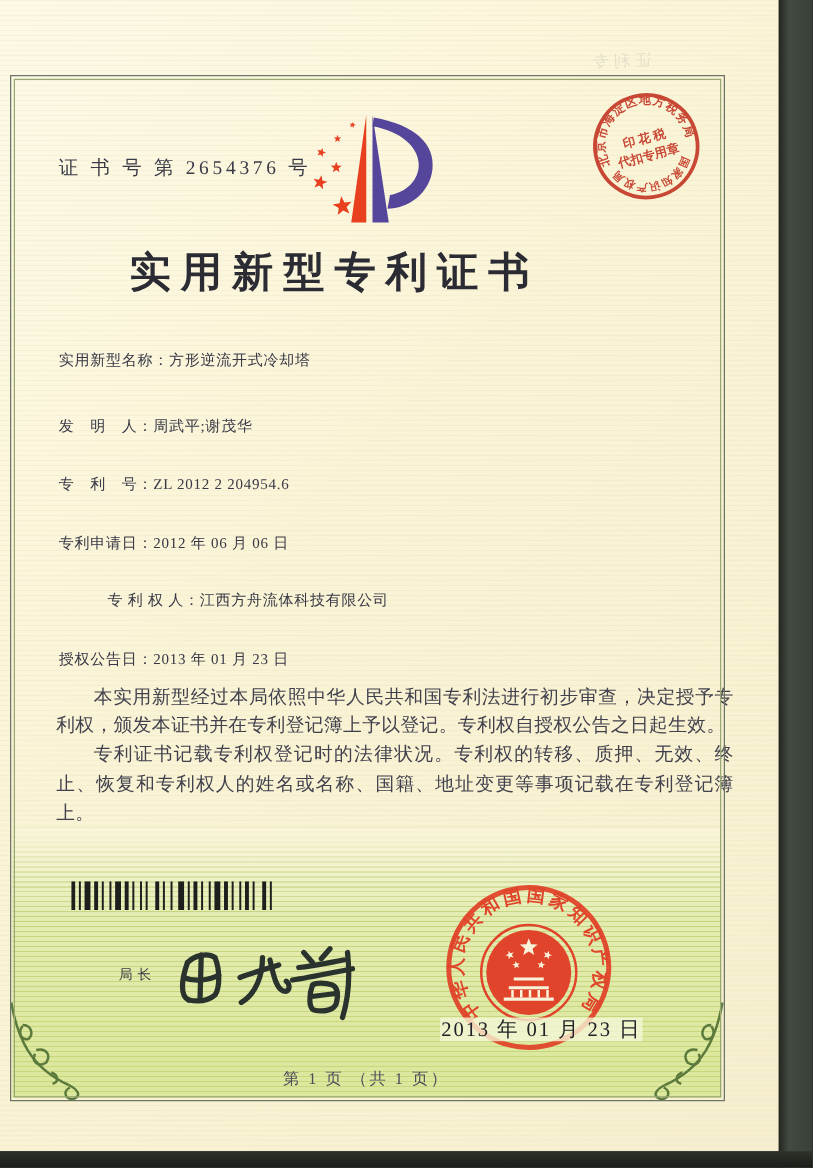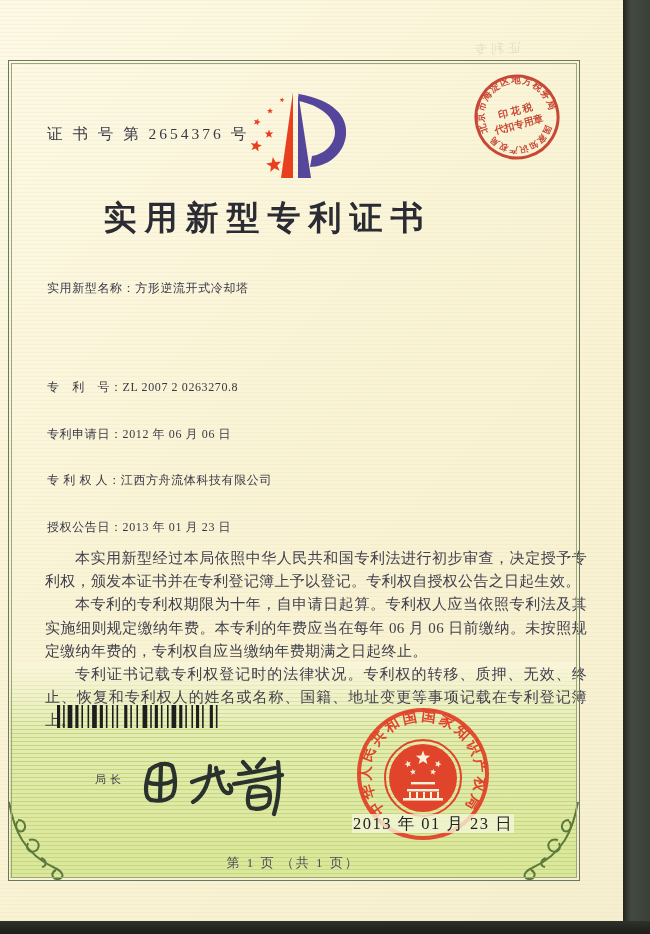--- a/index.html
+++ b/index.html
@@ -26,21 +26,21 @@
       repeating-linear-gradient(0deg, rgba(150,180,62,.48) 0 1px, rgba(248,250,220,0) 1px 4px),
       #e9efbe;
   }
   .gz::before{content:"";position:absolute;left:0;top:0;right:0;height:70px;
     background:linear-gradient(to bottom,#faf5da 0%, rgba(250,245,218,0) 100%);}
   .cert-number{position:absolute;left:47px;top:88px;font-size:15.5px;letter-spacing:3px;color:#3a3a46;z-index:3;margin-top:36px;}
   .logo{position:absolute;left:240px;top:82px;z-index:3;}
   .title{position:absolute;left:8px;top:196px;width:519px;text-align:center;
     font-size:33px;font-weight:bold;letter-spacing:8px;color:#2b2b33;z-index:3;}
   .field{position:absolute;left:47px;font-size:12px;color:#383846;letter-spacing:.6px;z-index:3;white-space:nowrap;}
-  .f0{top:280px;} .f1{top:333px;} .f2{top:379px;} .f3{top:426px;} .f4{top:472px;} .f5{top:519px;}
+  .f0{top:280px;} .f1{top:333px;} .f2{top:379px;} .f3{top:426px;} .f4{top:472px;margin-left:39px;} .f5{top:519px;}
   .body-text{position:absolute;left:45px;top:547px;width:542px;z-index:3;color:#41414e;}
   .body-text p{margin:0;text-indent:2em;font-size:15px;line-height:23.2px;text-align:justify;letter-spacing:.3px;}
   .barcode-wrap{position:absolute;left:57px;top:705px;width:165px;height:23px;z-index:3;}
   .director-label{position:absolute;left:95px;top:772px;font-size:11px;letter-spacing:4px;color:#3c3c46;z-index:3;}
   .signature{position:absolute;left:130px;top:740px;z-index:3;}
   .office-seal{position:absolute;left:355px;top:706px;z-index:2;}
   .issue-date{position:absolute;left:352px;top:813px;z-index:4;font-size:16.5px;letter-spacing:1.5px;color:#222228;}
   .issue-date span{background:rgba(245,247,216,.78);padding:0 1px;}
   .footer{position:absolute;left:8px;top:854px;width:570px;text-align:center;z-index:3;
     font-size:13px;letter-spacing:2px;color:#4c4c58;}
@@ -86,28 +86,28 @@
     <text font-size="8.5" fill="#c43a28" letter-spacing="1" font-weight="bold">
       <textPath href="#taxBot">国家知识产权局</textPath>
     </text>
     <text x="50" y="47" text-anchor="middle" font-size="10" fill="#c43a28" font-weight="bold">印 花 税</text>
     <text x="50" y="61" text-anchor="middle" font-size="10" fill="#c43a28" font-weight="bold">代扣专用章</text>
   </svg>
 
   <div class="title">实用新型专利证书</div>
 
   <div class="field f0"><span>实用新型名称：</span><span>方形逆流开式冷却塔</span></div>
-  <div class="field f2"><span>专　利　号：</span><span>ZL 2007 2 0263270.8</span></div>
+  <div class="field f1"><span>发　明　人：</span><span>周武平;谢茂华</span></div>
+  <div class="field f2"><span>专　利　号：</span><span>ZL 2012 2 204954.6</span></div>
   <div class="field f3"><span>专利申请日：</span><span>2012 年 06 月 06 日</span></div>
   <div class="field f4"><span>专 利 权 人：</span><span>江西方舟流体科技有限公司</span></div>
   <div class="field f5"><span>授权公告日：</span><span>2013 年 01 月 23 日</span></div>
 
   <div class="body-text">
     <p>本实用新型经过本局依照中华人民共和国专利法进行初步审查，决定授予专利权，颁发本证书并在专利登记簿上予以登记。专利权自授权公告之日起生效。</p>
-    <p>本专利的专利权期限为十年，自申请日起算。专利权人应当依照专利法及其实施细则规定缴纳年费。本专利的年费应当在每年 06 月 06 日前缴纳。未按照规定缴纳年费的，专利权自应当缴纳年费期满之日起终止。</p>
     <p>专利证书记载专利权登记时的法律状况。专利权的转移、质押、无效、终止、恢复和专利权人的姓名或名称、国籍、地址变更等事项记载在专利登记簿上。</p>
   </div>
 
   <div class="barcode-wrap">
     <svg id="barcode" width="165" height="23" viewBox="0 0 165 23" preserveAspectRatio="none">
         <rect x="0.00" y="0" width="3.13" height="23" fill="#1d1f1d"></rect>
         <rect x="6.11" y="0" width="1.57" height="23" fill="#1d1f1d"></rect>
         <rect x="10.66" y="0" width="4.70" height="23" fill="#1d1f1d"></rect>
         <rect x="18.33" y="0" width="3.13" height="23" fill="#1d1f1d"></rect>
         <rect x="24.44" y="0" width="1.57" height="23" fill="#1d1f1d"></rect>

